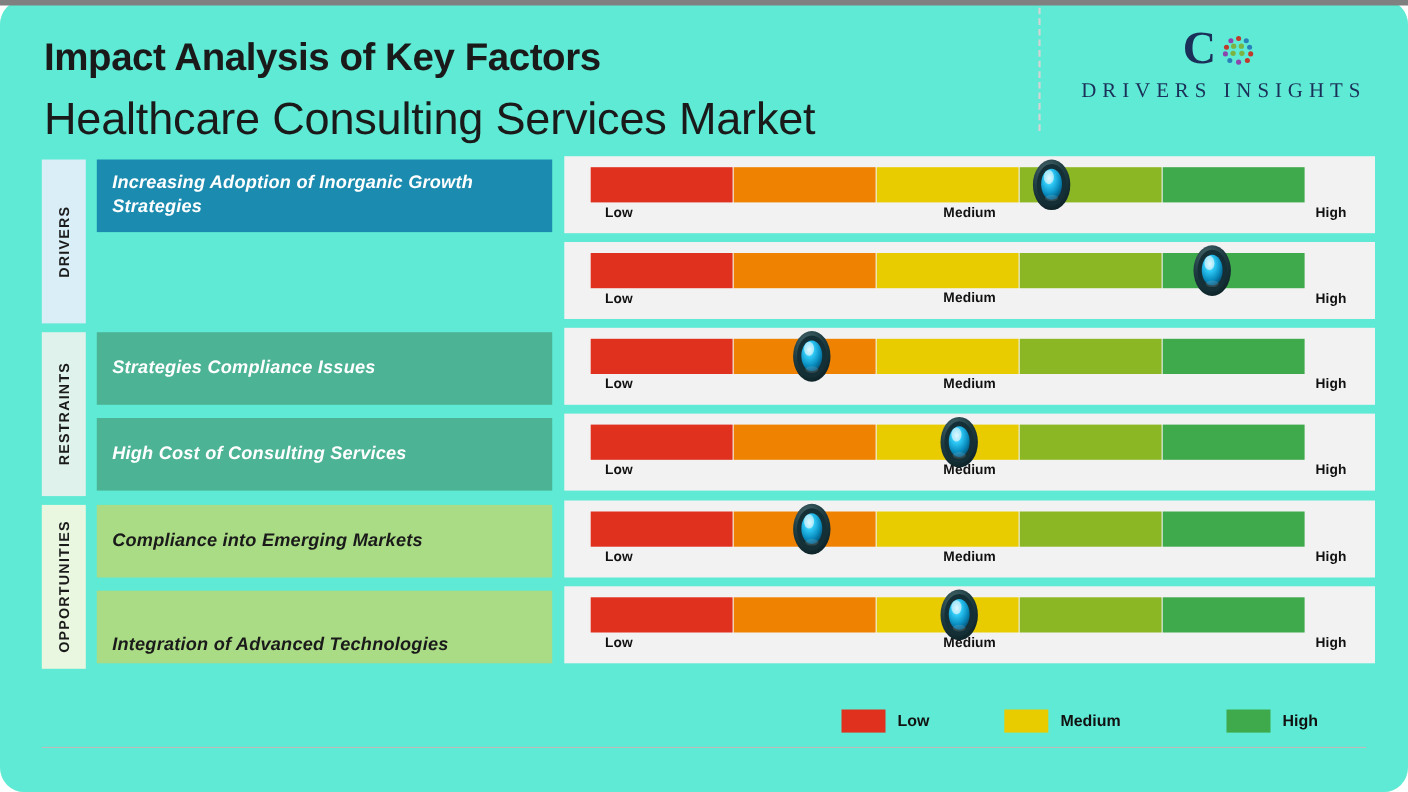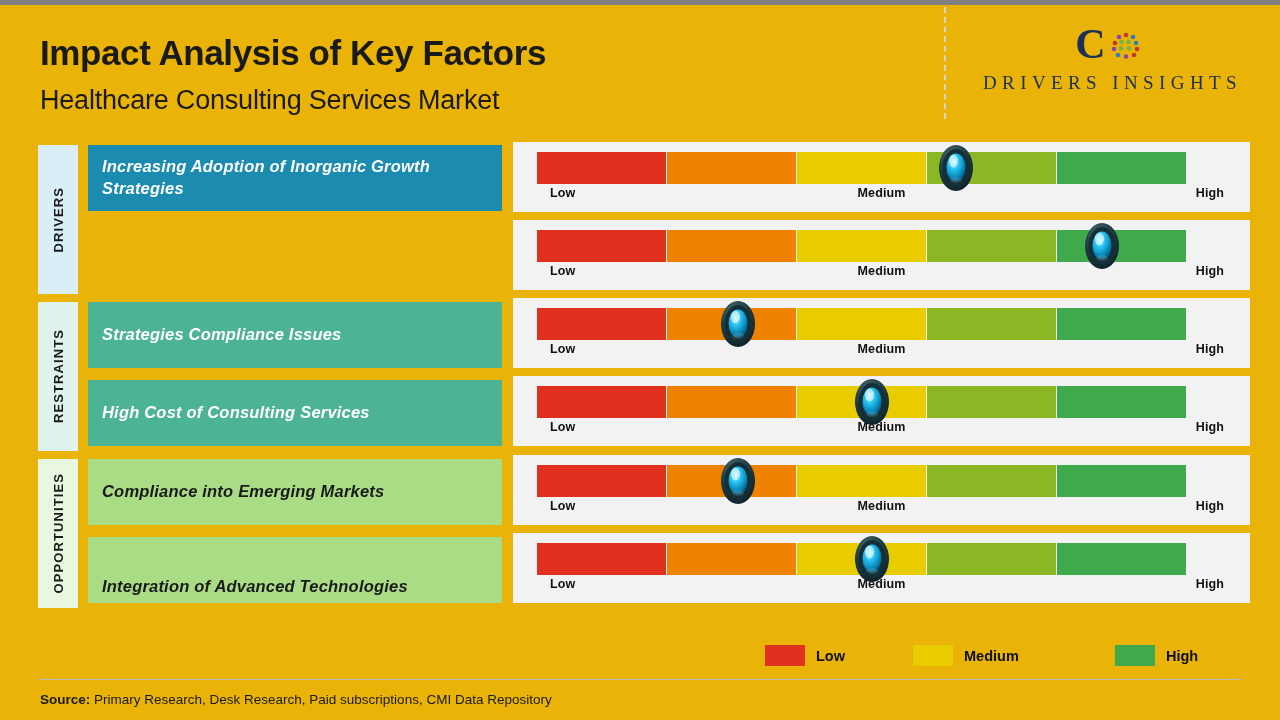--- a/index.html
+++ b/index.html
@@ -5,38 +5,39 @@
   * { box-sizing: border-box; margin: 0; padding: 0; }
   html, body {
     width: 1280px; height: 720px;
     background: #ffffff;
     font-family: "Liberation Sans", sans-serif;
     overflow: hidden;
   }
   #page {
     position: relative;
     width: 1280px; height: 720px;
-    background: #eab308;
+    background: #5eead4;
+    border-radius: 22px;
   }
   
   .top-strip {
     position: absolute; left: 0; top: 0;
     width: 1280px; height: 5px;
     background: #808080;
   }
   
   .header { position: absolute; left: 0; top: 5px; width: 1280px; height: 125px; }
   .title-main {
     position: absolute; left: 40px; top: 28px;
     font-size: 35px; font-weight: bold; color: #1a1a1a;
     letter-spacing: -0.4px; white-space: nowrap;
   }
   .title-sub {
     position: absolute; left: 40px; top: 80px;
-    font-size: 27px; font-weight: normal; color: #1a1a1a;
+    font-size: 41px; font-weight: normal; color: #1a1a1a;
     letter-spacing: -0.2px; white-space: nowrap;
   }
   .logo-divider {
     position: absolute; left: 944px; top: 2px;
     width: 0; height: 112px;
     border-left: 2px dashed #d4d4d4;
   }
   .logo-block { position: absolute; left: 955px; top: 18px; width: 310px; }
   .logo-word {
     display: flex; align-items: center; justify-content: center;
@@ -414,17 +415,14 @@
       <span class="legend-swatch" style="background:#e8cc00;"></span>
       <span class="legend-label">Medium</span>
     </div>
     <div class="legend-item" style="left:350px;">
       <span class="legend-swatch" style="background:#3faa4b;"></span>
       <span class="legend-label">High</span>
     </div>
   </div>
 
   <div class="footer-rule"></div>
-  <div class="source">
-    <b>Source:</b><span> Primary Research, Desk Research, Paid subscriptions, CMI Data Repository</span>
-  </div>
 
 </div>
 
 </body></html>

